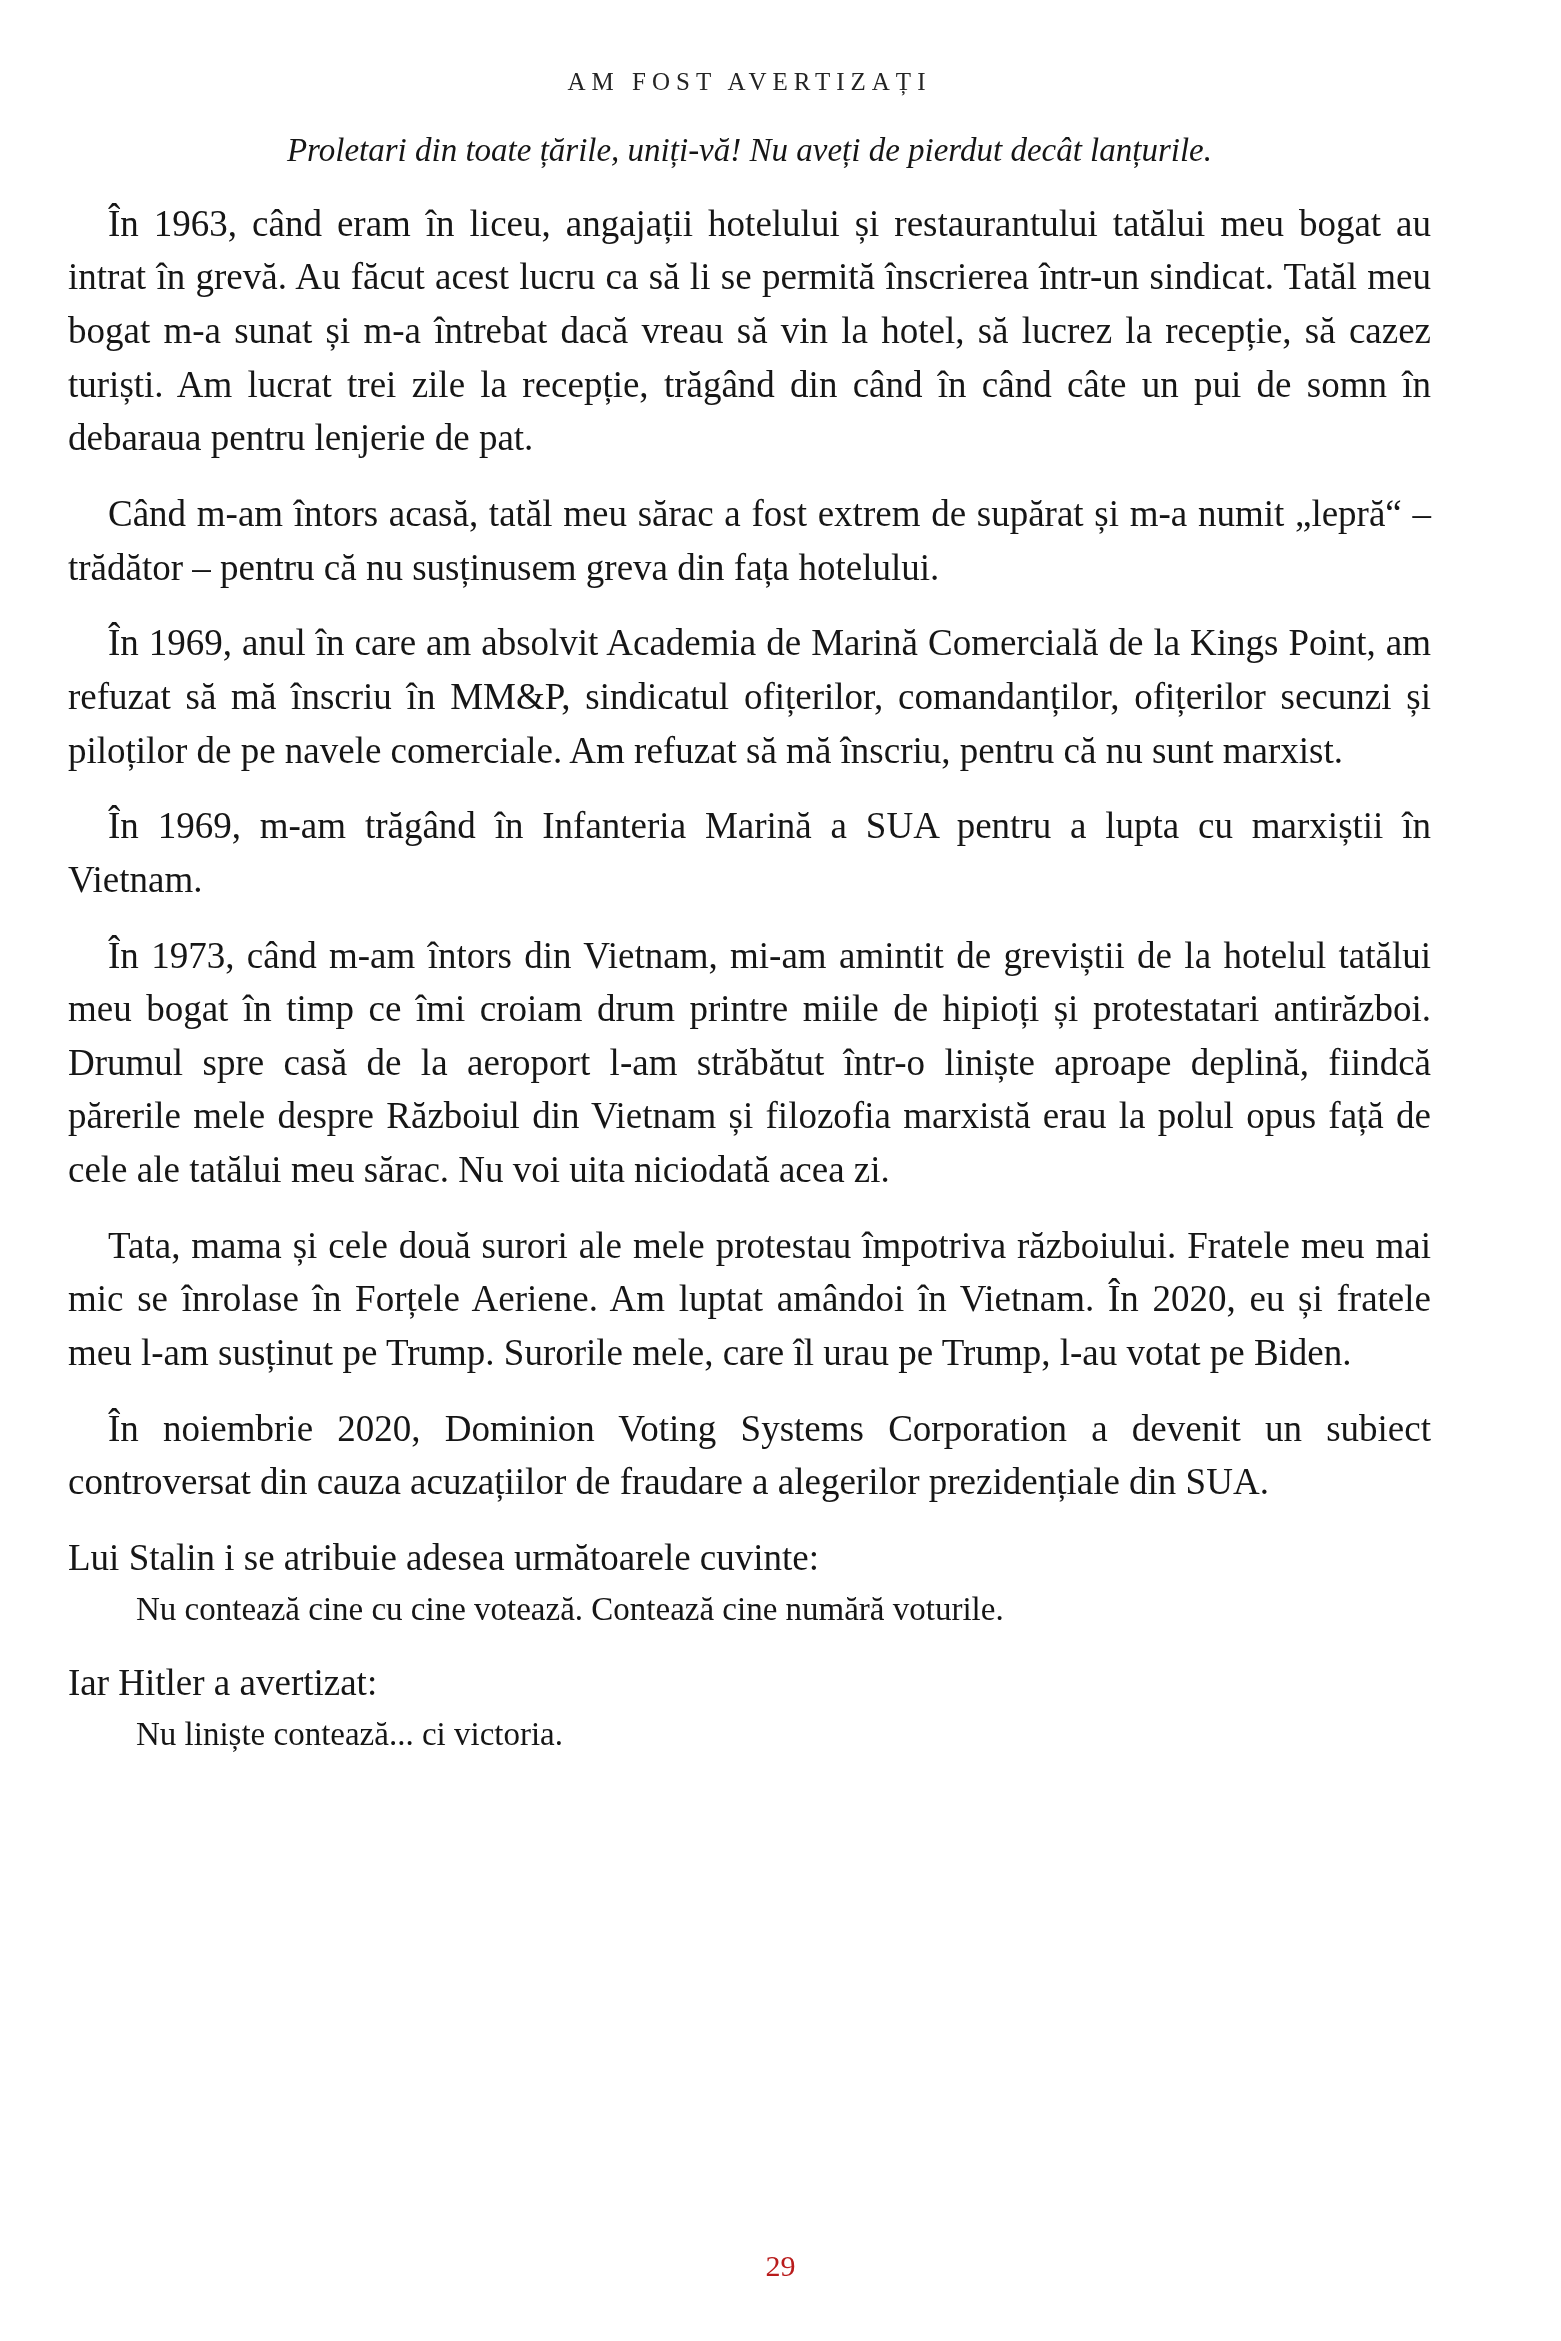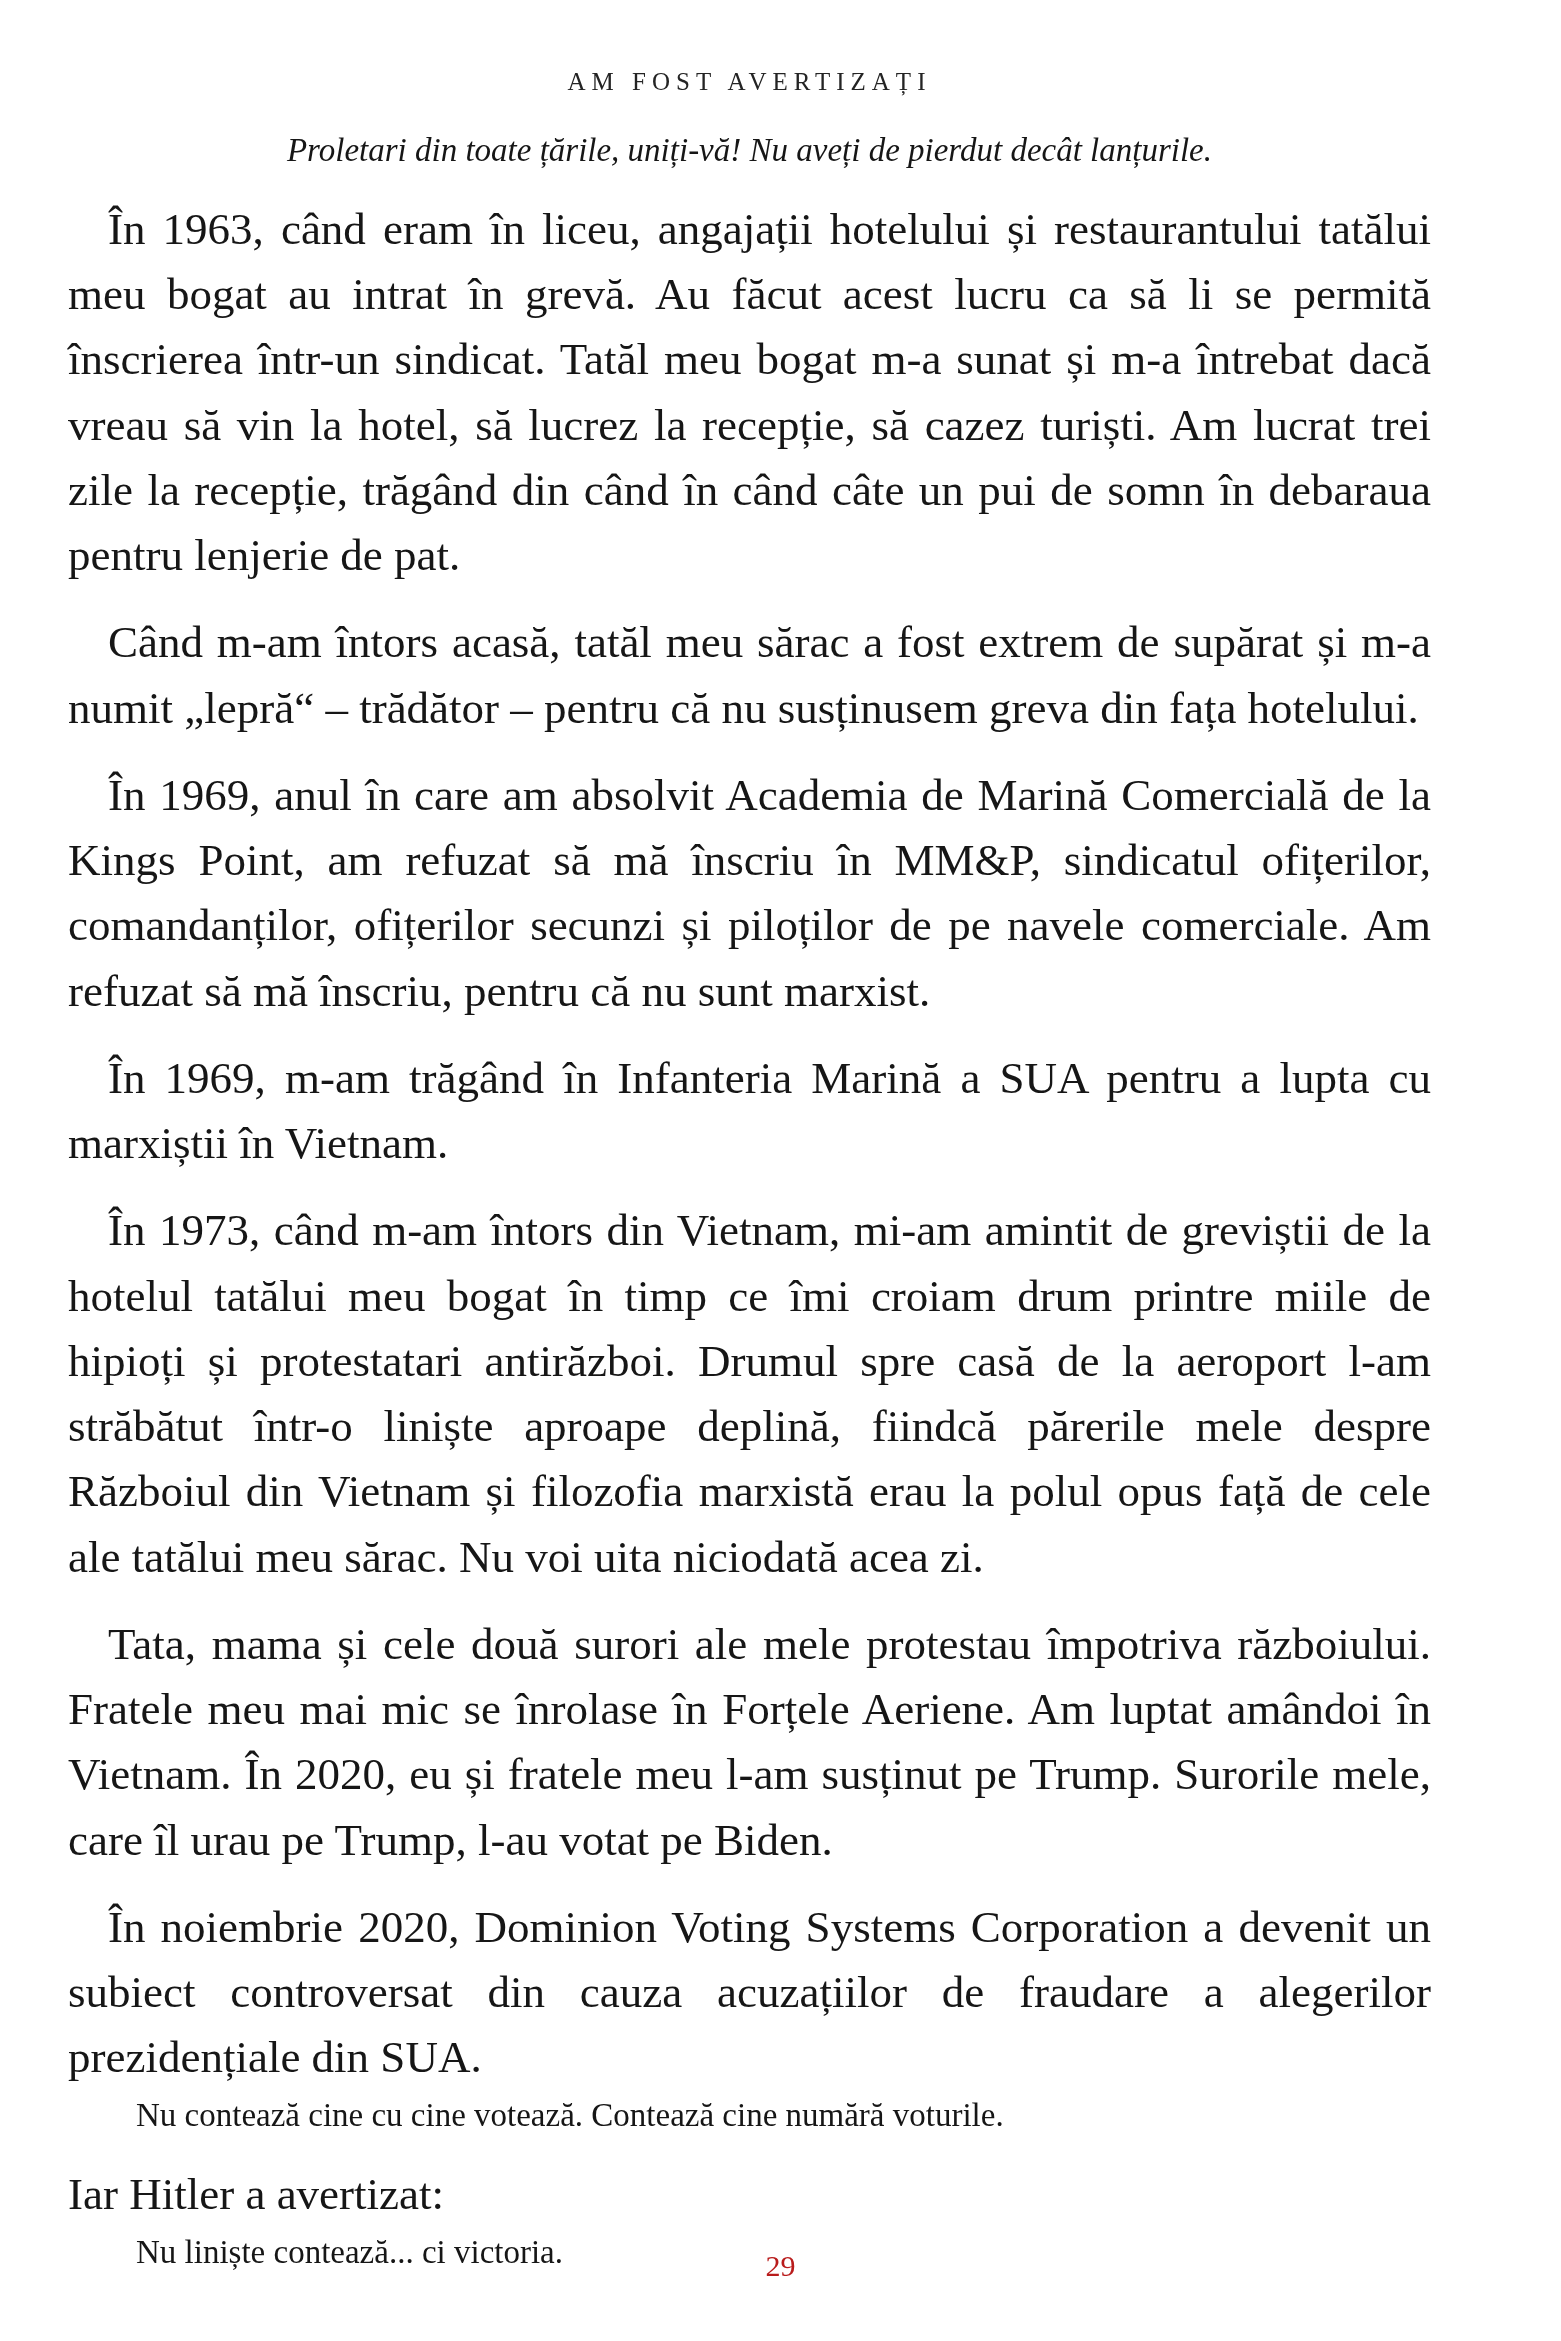--- a/index.html
+++ b/index.html
@@ -27,21 +27,21 @@
     margin: 0 0 31px 0;
   }
   .epigraph {
     font-style: italic;
     text-align: center;
     font-size: 33px;
     line-height: 1.45;
     margin: 0 0 10.4px 0;
   }
   .para {
-    font-size: 45px;
+    font-size: 37px;
     line-height: 1.45;
     text-align: justify;
     text-indent: 40px;
     margin: 22px 0 0 0;
   }
   .para.no-indent {
     text-indent: 0;
   }
   .quote {
     font-size: 33px;
@@ -77,20 +77,21 @@
     <p class="para">În 1969, anul în care am absolvit Academia de Marină Comercială de la Kings Point, am refuzat să mă înscriu în MM&amp;P, sindicatul ofițerilor, comandanților, ofițerilor secunzi și piloților de pe navele comerciale. Am refuzat să mă înscriu, pentru că nu sunt marxist.</p>
 
     <p class="para">În 1969, m-am trăgând în Infanteria Marină a SUA pentru a lupta cu marxiștii în Vietnam.</p>
 
     <p class="para">În 1973, când m-am întors din Vietnam, mi-am amintit de greviștii de la hotelul tatălui meu bogat în timp ce îmi croiam drum printre miile de hipioți și protestatari antirăzboi. Drumul spre casă de la aeroport l-am străbătut într-o liniște aproape deplină, fiindcă părerile mele despre Războiul din Vietnam și filozofia marxistă erau la polul opus față de cele ale tatălui meu sărac. Nu voi uita niciodată acea zi.</p>
 
     <p class="para">Tata, mama și cele două surori ale mele protestau împotriva războiului. Fratele meu mai mic se înrolase în Forțele Aeriene. Am luptat amândoi în Vietnam. În 2020, eu și fratele meu l-am susținut pe Trump. Surorile mele, care îl urau pe Trump, l-au votat pe Biden.</p>
 
     <p class="para">În noiembrie 2020, Dominion Voting Systems Corporation a devenit un subiect controversat din cauza acuzațiilor de fraudare a alegerilor prezidențiale din SUA.</p>
 
+    <p class="para no-indent">Lui Stalin i se atribuie adesea următoarele cuvinte:</p>
 
     <p class="quote">Nu contează cine cu cine votează. Contează cine numără voturile.</p>
 
     <p class="para no-indent">Iar Hitler a avertizat:</p>
 
     <p class="quote">Nu liniște contează... ci victoria.</p>
 
   </main>
 
   <footer class="folio">29</footer>

